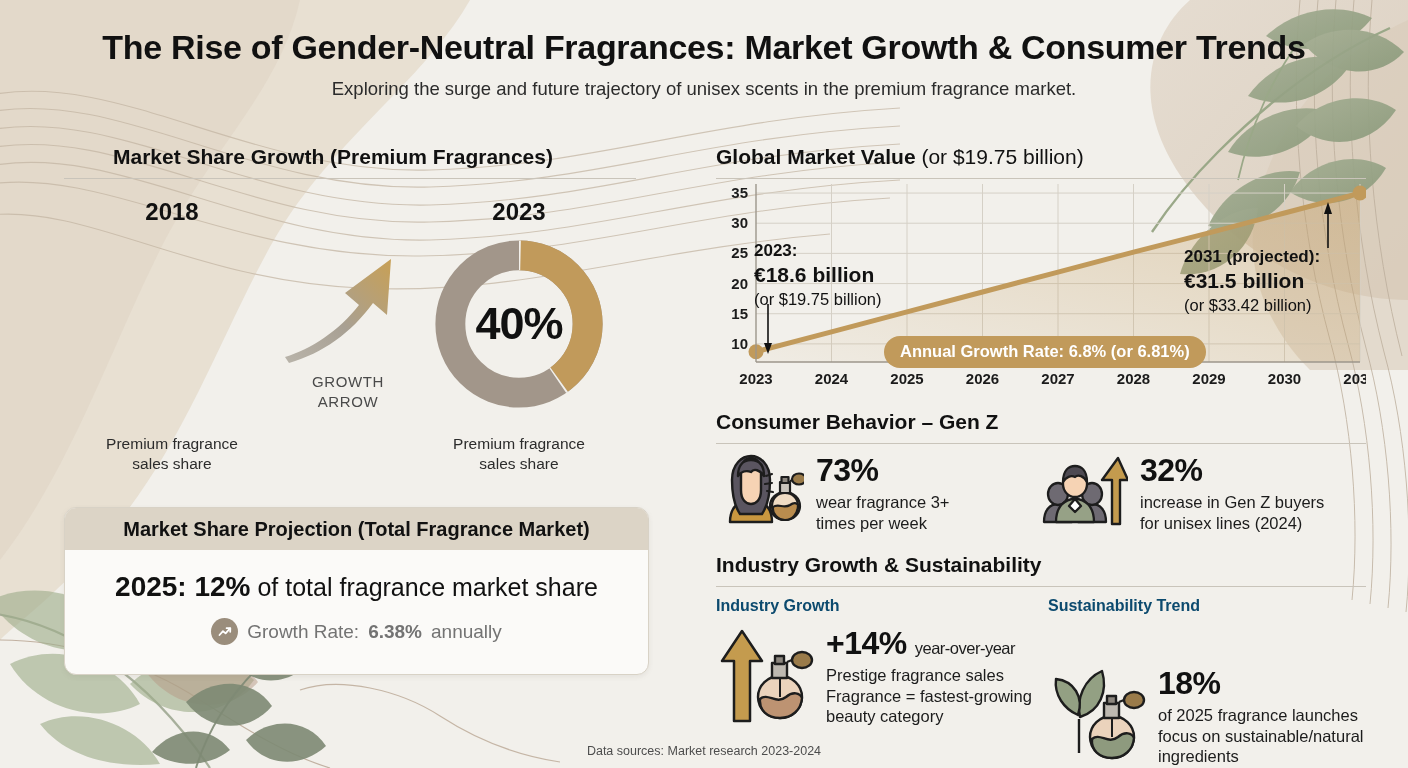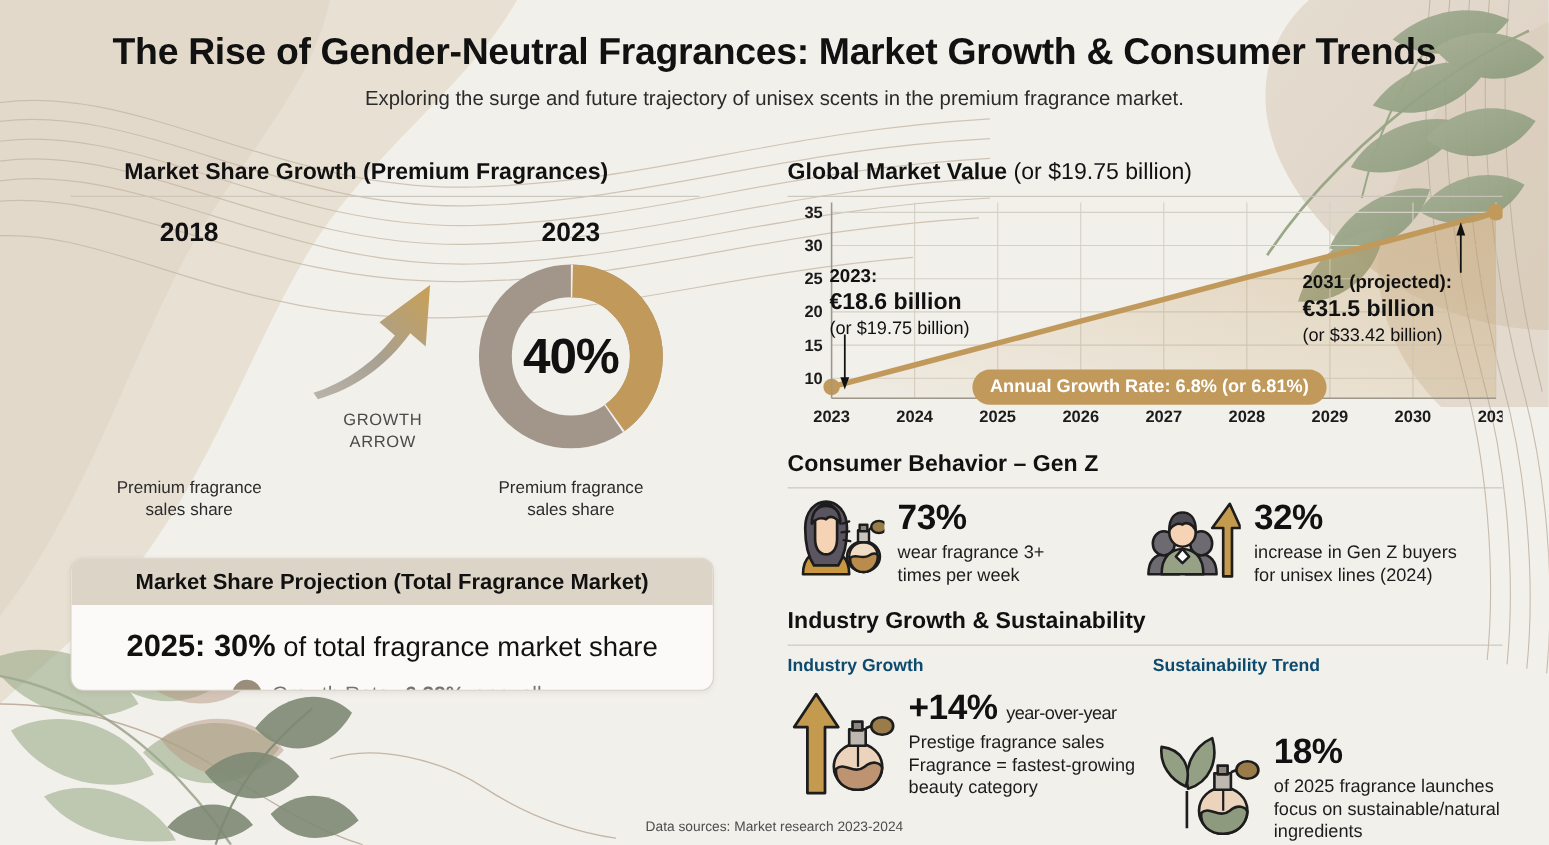--- a/index.html
+++ b/index.html
@@ -50,21 +50,21 @@
     font-size: 15.5px; line-height: 1.28; color: #2c2c2c;
   }
   .growth-label {
     position: absolute; width: 150px; text-align: center;
     font-size: 15px; line-height: 1.3; color: #4a4a4a;
     letter-spacing: 0.6px;
   }
 
   
   .card {
-    position: absolute; left: 64px; top: 507px; width: 585px; height: 121px;
+    position: absolute; left: 64px; top: 507px; width: 585px; height: 168px;
     background: #FBFAF8; border: 1px solid #D8D2C6; border-radius: 12px;
     box-shadow: 0 2px 5px rgba(120,110,95,0.10); overflow: hidden;
   }
   .card-head {
     height: 42px; background: #DCD4C6; display: flex;
     align-items: center; justify-content: center;
     font-size: 20px; font-weight: 700; color: #111;
   }
   .card-main {
     margin-top: 21px; text-align: center; font-size: 25px; color: #111;
@@ -224,21 +224,21 @@
         <circle id="d23gap" cx="50" cy="50" r="39" fill="none" stroke="#F2F0EB" stroke-width="17" stroke-dasharray="0.9 244.14422698000385" transform="rotate(-90 50 50)" stroke-dashoffset="-98.01769079200155"></circle>
       </svg>
       <div class="donut-val">40%</div>
     </div>
   </div>
   <div class="donut-cap" style="left:404px; top:434px;">Premium fragrance<br>sales share</div>
 
   <div class="card">
     <div class="card-head">Market Share Projection (Total Fragrance Market)</div>
     <div class="card-main">
-      <b>2025: 30%</b><span> of total fragrance market share</span>
+      <b>2025: 12%</b><span> of total fragrance market share</span>
     </div>
     <div class="card-sub">
       <span class="badge-ico">
         <svg width="16" height="16" viewBox="0 0 16 16">
           <polyline points="2.5,11 6,7.2 8.6,9.4 13,4.4" fill="none" stroke="#fff" stroke-width="1.8" stroke-linecap="round" stroke-linejoin="round"></polyline>
           <polyline points="9.6,4.2 13.3,4.1 13.2,7.8" fill="none" stroke="#fff" stroke-width="1.8" stroke-linecap="round" stroke-linejoin="round"></polyline>
         </svg>
       </span>
       <span>Growth Rate: </span>
         <b>6.38%</b>

